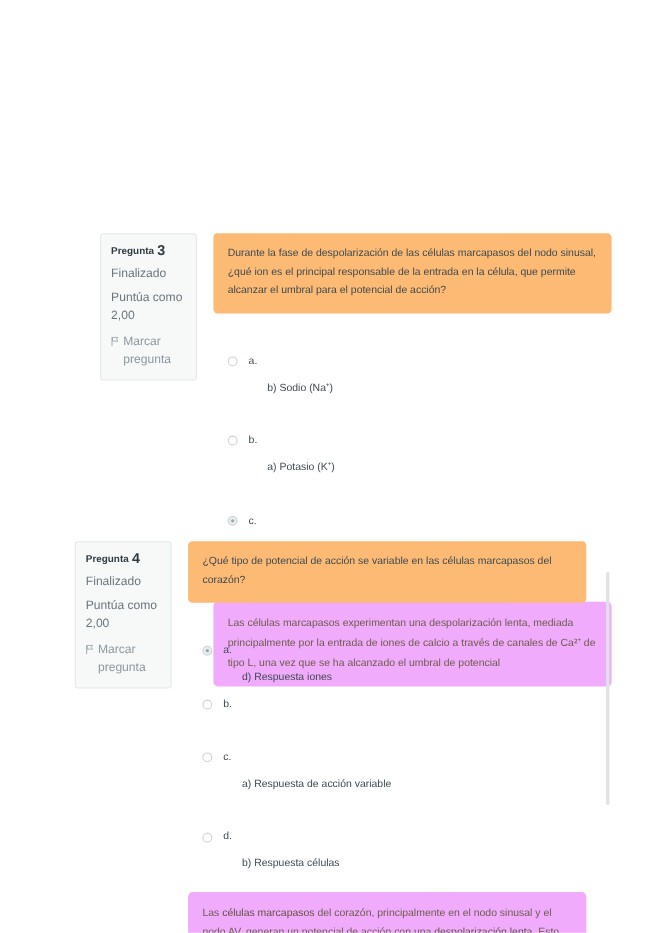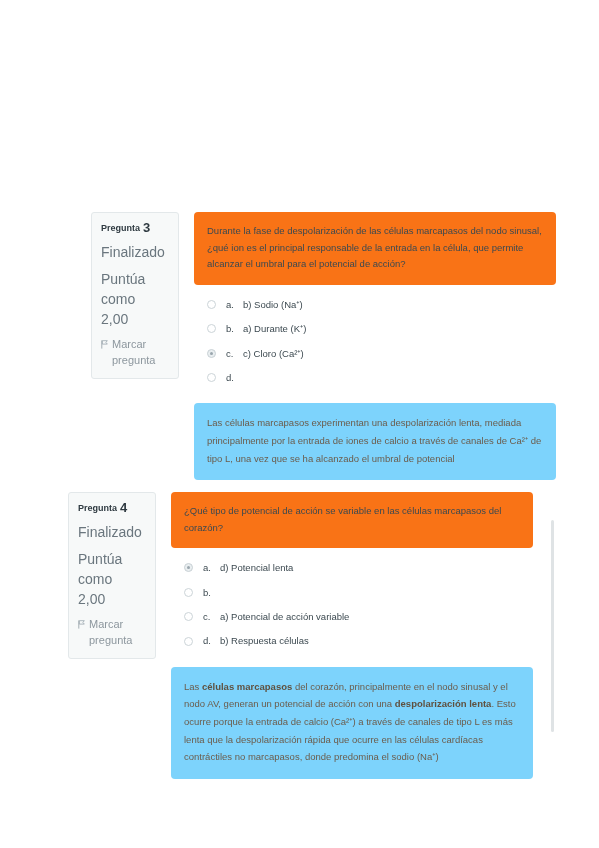--- a/index.html
+++ b/index.html
@@ -53,21 +53,21 @@
     margin-bottom: 7px;
     white-space: nowrap;
   }
   .info-title .qnum {
     font-size: 13px;
     font-weight: bold;
     margin-left: 3px;
     vertical-align: -1px;
   }
   .info-line {
-    font-size: 14px;
+    font-size: 11px;
     color: #6a767e;
     line-height: 1.45;
     margin-bottom: 6px;
   }
   .info-line.grade { margin-bottom: 8px; }
   .flag-row {
     display: flex;
     align-items: flex-start;
     gap: 4px;
     font-size: 11px;
@@ -84,21 +84,21 @@
   .flag-text { display: block; }
 
   
   .content-col {
     margin-left: 15px;
     width: 362px;
     flex: 0 0 auto;
   }
 
   .question-text {
-    background: #f97316;
+    background: #fdba74;
     border-radius: 4px;
     padding: 11px 13px 12px 13px;
     font-size: 9.5px;
     line-height: 1.75;
     color: #3c4950;
   }
 
   .answers {
     padding: 14px 0 6px 13px;
   }
@@ -137,33 +137,33 @@
     height: 3px;
     margin-left: -1.5px;
     margin-top: -1.5px;
     border-radius: 50%;
     background: #9aa6ad;
   }
   .answer-letter {
     width: 17px;
     flex: 0 0 auto;
   }
-  .answer-label { flex: 1 1 auto; }
+  .answer-label { flex: 1 1 auto; margin-top: 48px; }
 
   
   .feedback {
     margin-top: 14px;
-    background: #7dd3fc;
+    background: #f0abfc;
     border-radius: 4px;
     padding: 11px 13px 13px 13px;
     font-size: 9.5px;
     line-height: 1.85;
     color: #6b5c4c;
   }
-  .feedback b { font-weight: bold; color: #5f5140; }
+  .feedback b { font-weight: normal; color: #5f5140; }
 
   
   .scrollbar-track {
     position: absolute;
     left: 551px;
     top: 520px;
     width: 3px;
     height: 212px;
     background: #dfe3e5;
     border-radius: 2px;
@@ -201,21 +201,21 @@
 
       <div class="answers">
         <div class="answer-row">
           <span class="radio"></span>
           <span class="answer-letter">a.</span>
           <span class="answer-label">b) Sodio (Na⁺)</span>
         </div>
         <div class="answer-row">
           <span class="radio"></span>
           <span class="answer-letter">b.</span>
-          <span class="answer-label">a) Durante (K⁺)</span>
+          <span class="answer-label">a) Potasio (K⁺)</span>
         </div>
         <div class="answer-row">
           <span class="radio selected"></span>
           <span class="answer-letter">c.</span>
           <span class="answer-label">c) Cloro (Ca²⁺)</span>
         </div>
         <div class="answer-row">
           <span class="radio"></span>
           <span class="answer-letter">d.</span>
         </div>
@@ -247,30 +247,30 @@
       </div>
     </div>
 
     <div class="content-col">
       <div class="question-text">¿Qué tipo de potencial de acción se variable en las células marcapasos del corazón?</div>
 
       <div class="answers">
         <div class="answer-row">
           <span class="radio selected"></span>
           <span class="answer-letter">a.</span>
-          <span class="answer-label">d) Potencial lenta</span>
+          <span class="answer-label">d) Respuesta iones</span>
         </div>
         <div class="answer-row">
           <span class="radio"></span>
           <span class="answer-letter">b.</span>
         </div>
         <div class="answer-row">
           <span class="radio"></span>
           <span class="answer-letter">c.</span>
-          <span class="answer-label">a) Potencial de acción variable</span>
+          <span class="answer-label">a) Respuesta de acción variable</span>
         </div>
         <div class="answer-row">
           <span class="radio"></span>
           <span class="answer-letter">d.</span>
           <span class="answer-label">b) Respuesta células</span>
         </div>
       </div>
 
       <div class="feedback" id="feedback-4">Las <b>células marcapasos</b> del corazón, principalmente en el nodo sinusal y el nodo AV, generan un potencial de acción con una <b>despolarización lenta</b>. Esto ocurre porque la entrada de calcio (Ca²⁺) a través de canales de tipo L es más lenta que la despolarización rápida que ocurre en las células cardíacas contráctiles no marcapasos, donde predomina el sodio (Na⁺)</div>
     </div>

